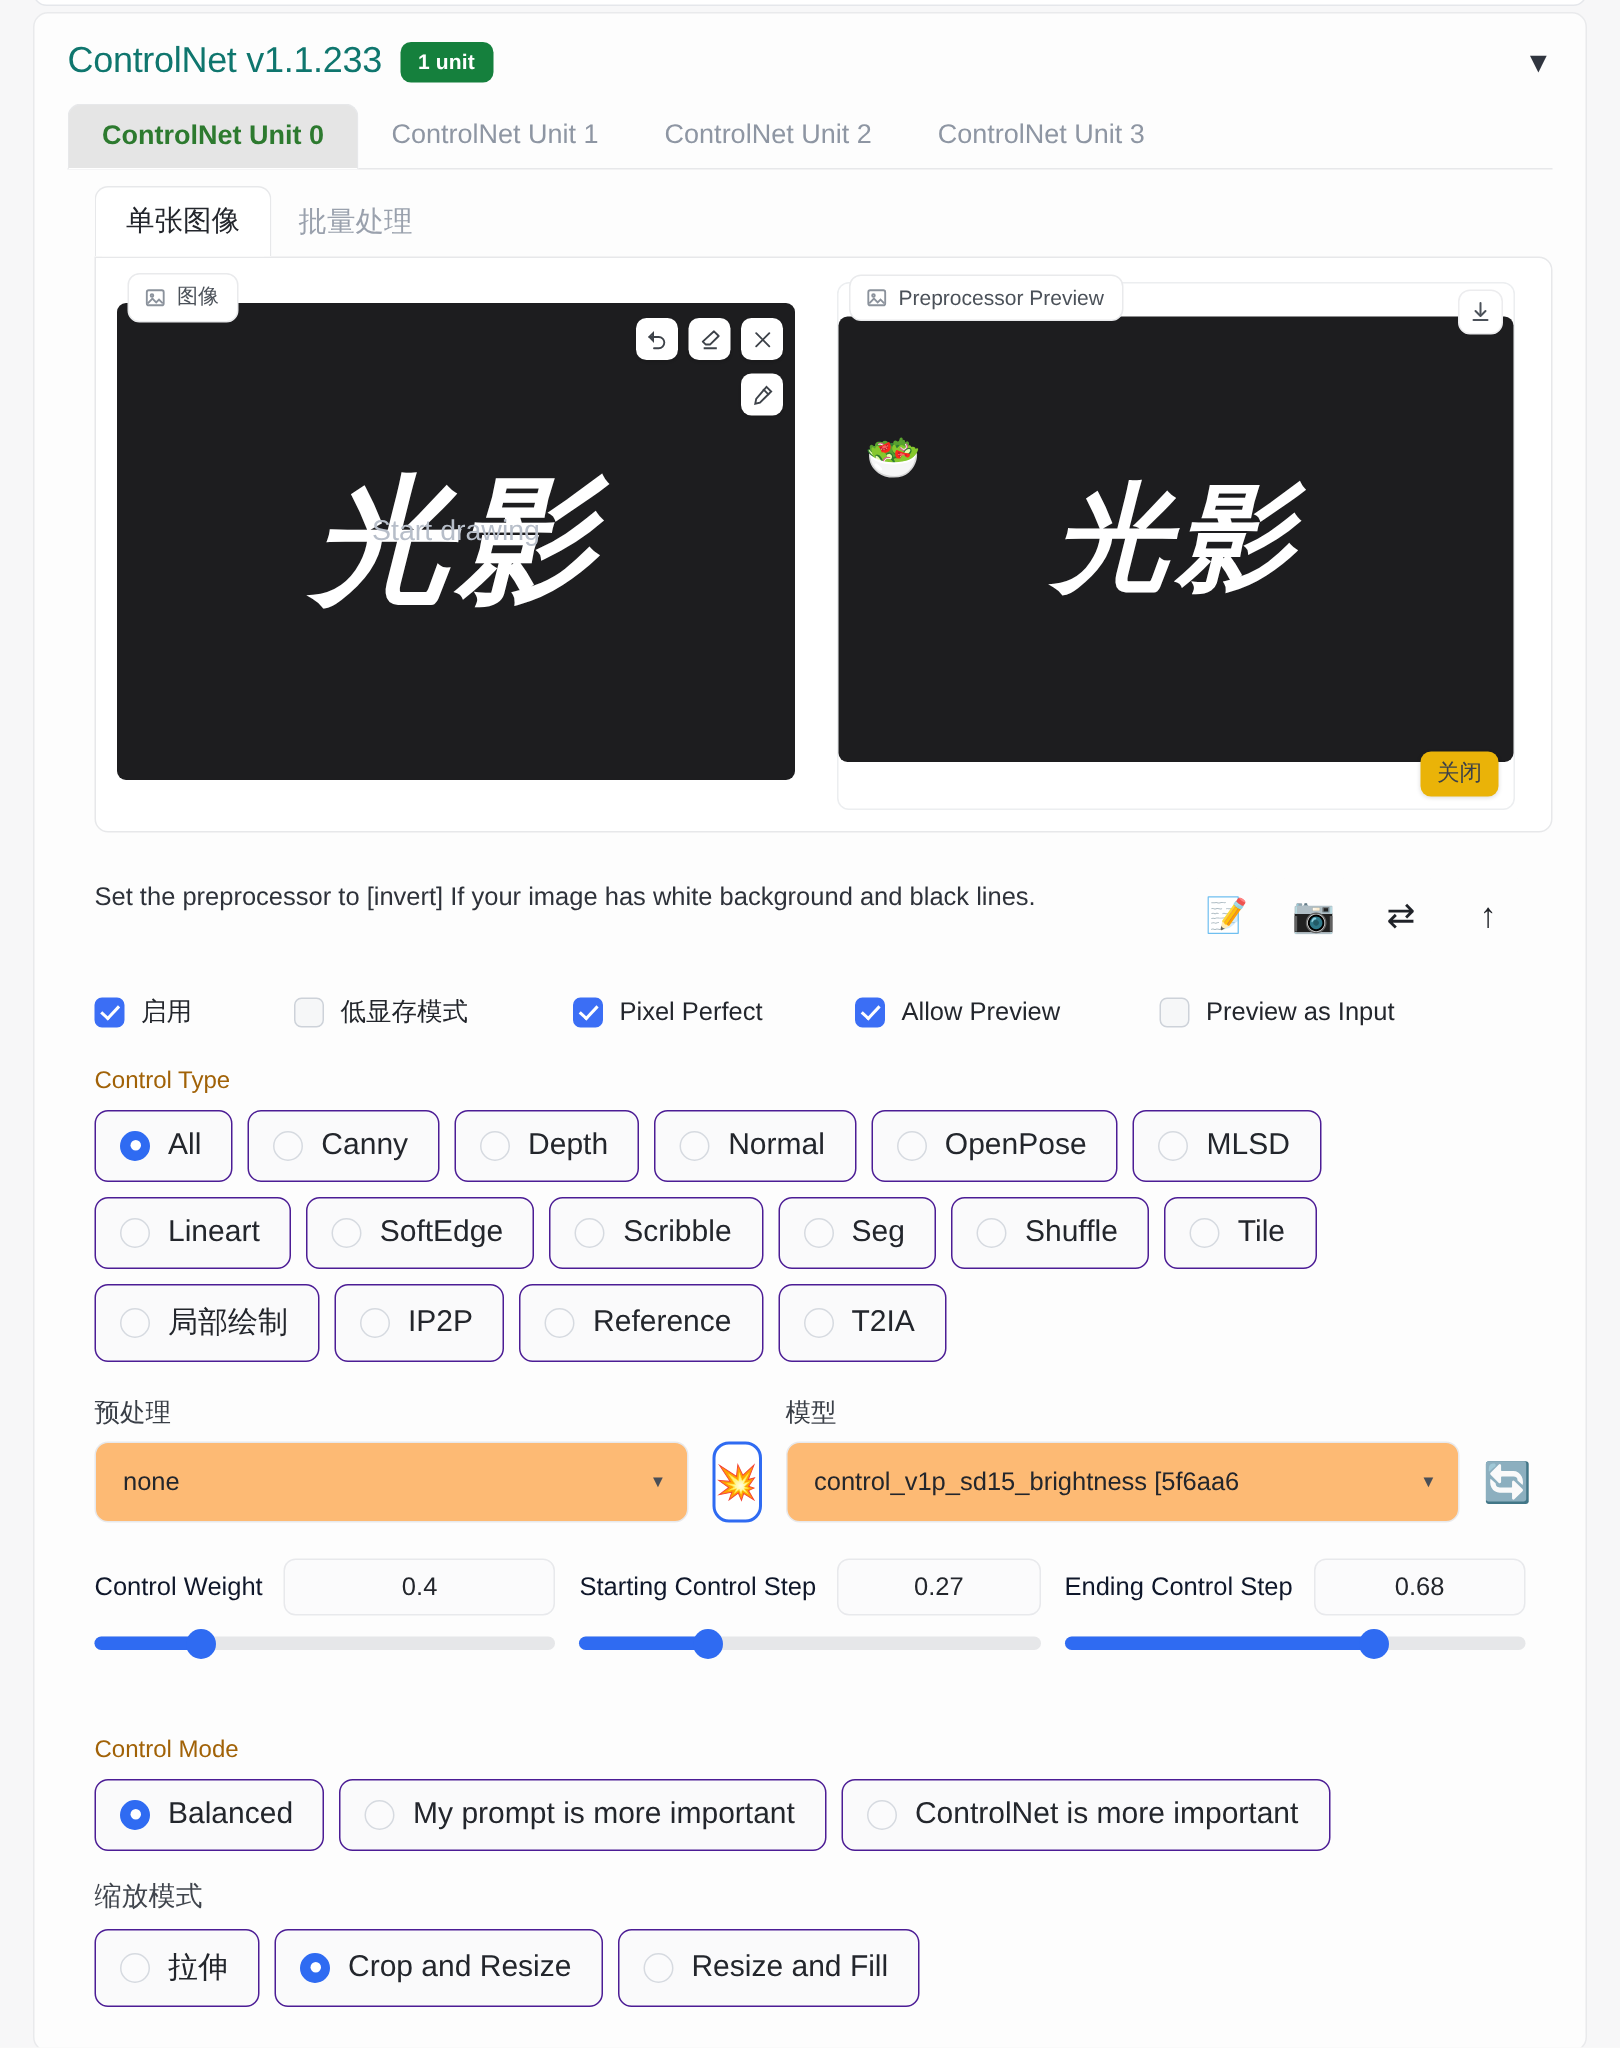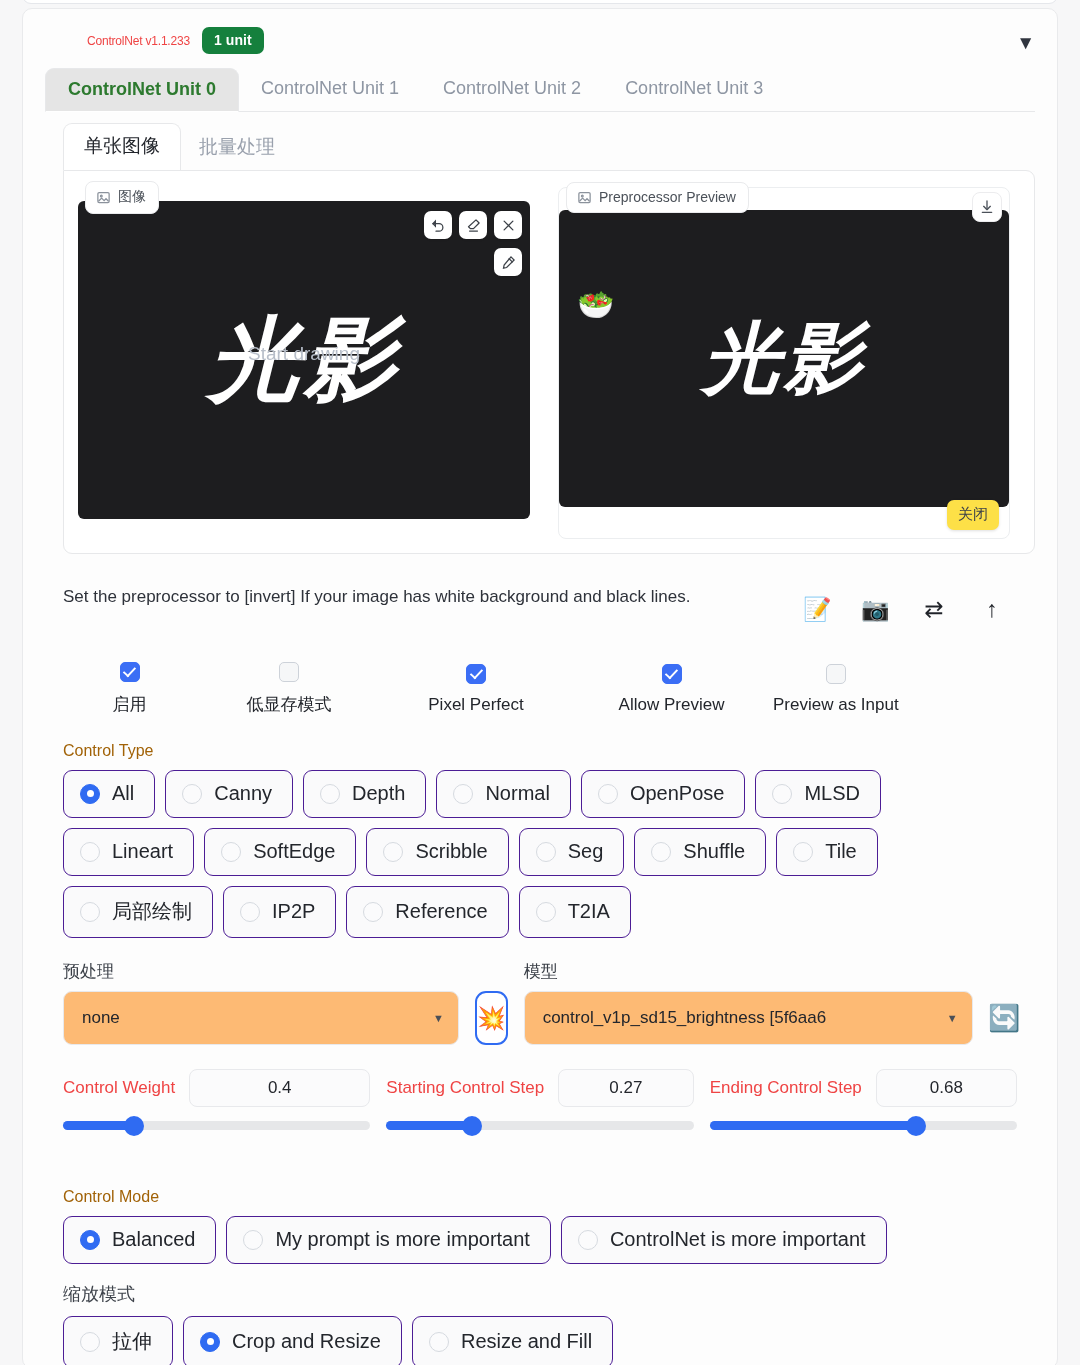--- a/index.html
+++ b/index.html
@@ -34,24 +34,23 @@
     border-radius: 10px;
   }
   .panel-header {
     position: relative;
     padding: 18px 22px 0 22px;
     display: flex;
     align-items: center;
     gap: 12px;
   }
   .panel-title {
-    font-size: 12px;
-    color: #ef4444;
+    font-size: 24px;
+    color: #0f766e;
     letter-spacing: -0.2px;
-    margin-left: 42px;
   }
   .unit-badge {
     display: inline-block;
     background: #15803d;
     color: #ffffff;
     font-size: 14px;
     font-weight: bold;
     padding: 5px 12px 6px 12px;
     border-radius: 7px;
     letter-spacing: 0.1px;
@@ -214,21 +213,21 @@
     background: #ffffff;
     padding: 0 0 0 0;
     position: relative;
     height: 352px;
     margin-top: 0;
   }
   .preview-shell .canvas { margin: 22px 0 0 0; width: 450px; }
   .close-btn {
     position: absolute;
     right: 10px; bottom: 8px;
-    background: #fde047;
+    background: #eab308;
     border-radius: 7px;
     padding: 5px 11px 6px 11px;
     font-size: 15px;
     color: #3c4149;
     box-shadow: 0 1px 3px rgba(0,0,0,.13);
     cursor: pointer;
   }
 
   
   .hint-row {
@@ -253,21 +252,21 @@
     cursor: pointer;
     color: #1f2228;
   }
 
   
   .check-row {
     margin: 28px 40px 0 40px;
     display: flex;
     align-items: center;
   }
-  .check-item { display: flex; align-items: center; gap: 11px; cursor: pointer; flex-direction: column; }
+  .check-item { display: flex; align-items: center; gap: 11px; cursor: pointer; }
   .cb {
     width: 20px; height: 20px;
     border-radius: 5px;
     border: 1px solid #cdd2d9;
     background: #f6f7f8;
     display: flex; align-items: center; justify-content: center;
     flex: none;
   }
   .cb.on { background: #3b6ef5; border-color: #3b6ef5; }
   .cb.on::after {
@@ -359,21 +358,21 @@
     width: 44px; height: 54px;
     display: flex; align-items: center; justify-content: center;
     cursor: pointer;
     font-size: 26px;
   }
 
   
   .slider-block { margin: 24px 40px 0 40px; }
   .slider-heads { display: flex; gap: 16px; align-items: center; }
   .sl-unit { flex: 1; display: flex; align-items: center; gap: 14px; }
-  .sl-name { font-size: 17px; color: #ef4444; white-space: nowrap; }
+  .sl-name { font-size: 17px; color: #0f172a; white-space: nowrap; }
   .sl-val {
     flex: 1;
     background: #fbfbfc;
     border: 1px solid #e8e9ec;
     border-radius: 8px;
     height: 38px;
     display: flex; align-items: center; justify-content: center;
     font-size: 17px;
     color: #23262c;
   }

